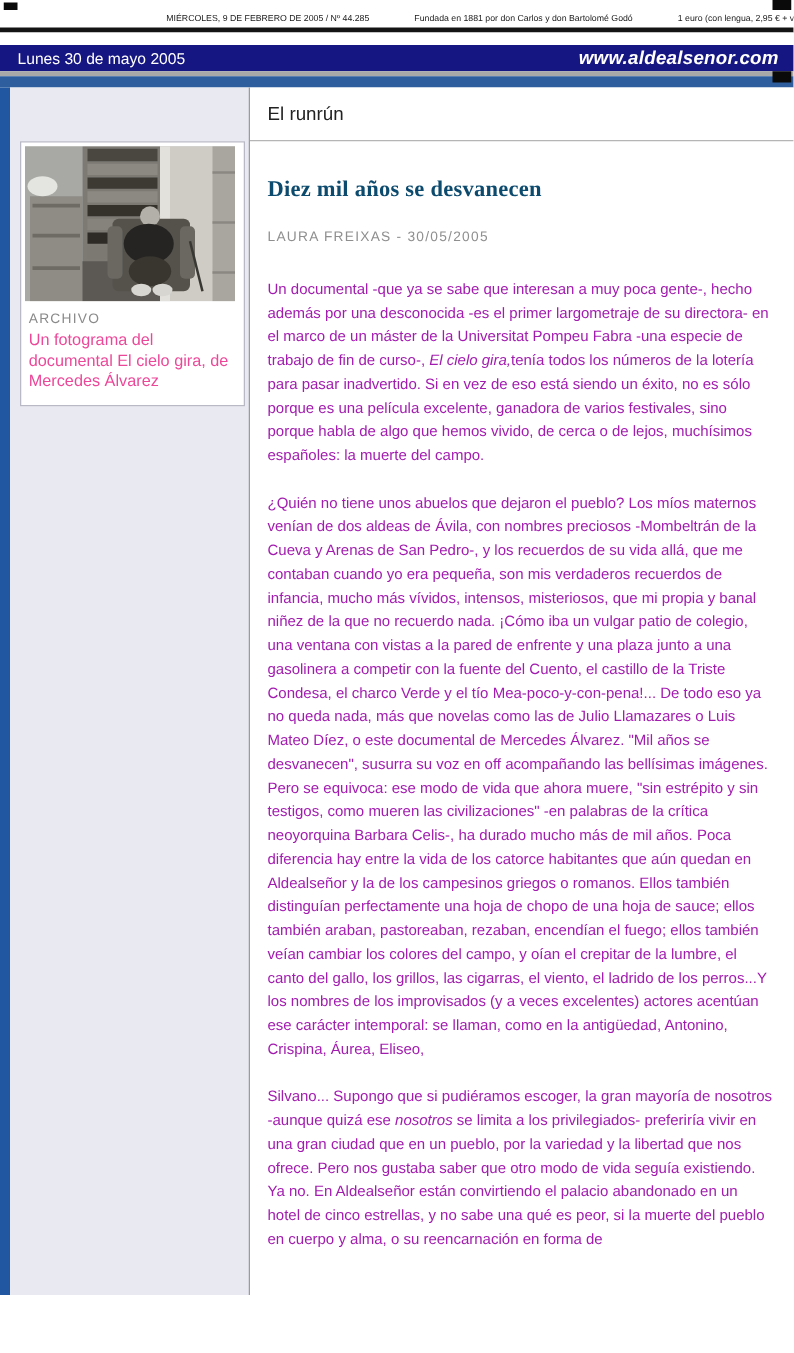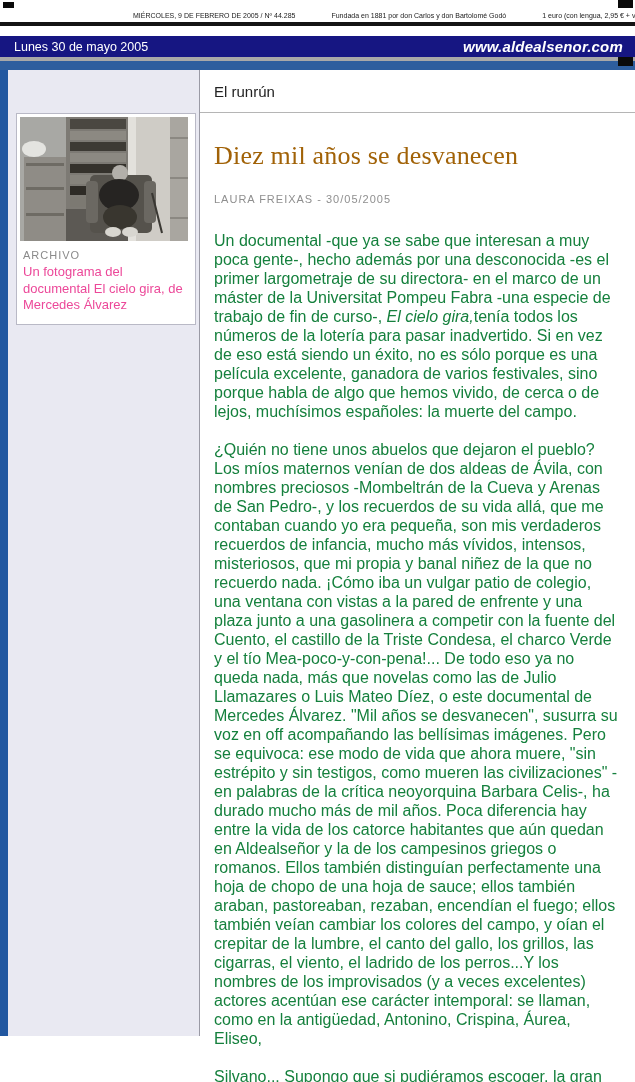--- a/index.html
+++ b/index.html
@@ -41,25 +41,25 @@
   
   .photo-panel { margin:43px 0 0 8px; width:180px; background:#ffffff; border:1px solid #b9b9c6; padding:3px 3px 10px 3px; }
   .photo-panel svg { display:block; width:168px; height:124px; }
   .photo-label { font-size:11px; color:#8a8a8a; letter-spacing:1px; margin:8px 3px 3px 3px; }
   .photo-caption { font-size:13px; color:#ec4899; line-height:1.28; margin:0 3px; }
 
   
   .section-head { font-size:15px; color:#222222; padding:13px 12px 12px 14px; }
   .head-rule { border-top:1px solid #b5b5b5; }
   .article { padding:28px 16px 0 14px; }
-  .title { font-family:"Liberation Serif", serif; font-size:26px; font-weight:400; color:#a16207; letter-spacing:.2px; margin-bottom:22px; }
+  .title { font-family:"Liberation Serif", serif; font-size:18px; font-weight:700; color:#0c4a6e; letter-spacing:.2px; margin-bottom:22px; }
   .pullquote { float:left; width:152px; margin:2px 14px 8px 0; font-style:italic; font-size:14px; line-height:18px; color:#3a3a3a; }
   .pullquote .lead { letter-spacing:.2px; }
   .byline { font-size:11px; color:#8f8f8f; letter-spacing:1px; margin:2px 0 26px; }
-  .body-text p { font-size:16px; line-height:19px; color:#15803d; margin-bottom:19px; }
+  .body-text p { font-size:12px; line-height:19px; color:#a21caf; margin-bottom:19px; }
   .body-text p em { font-style:italic; }
 </style>
 </head>
 <body>
 
 <div class="page">
 
   <div class="topstrip">
     <span class="corner-box tl"></span>
     <span class="corner-box tr"></span>

